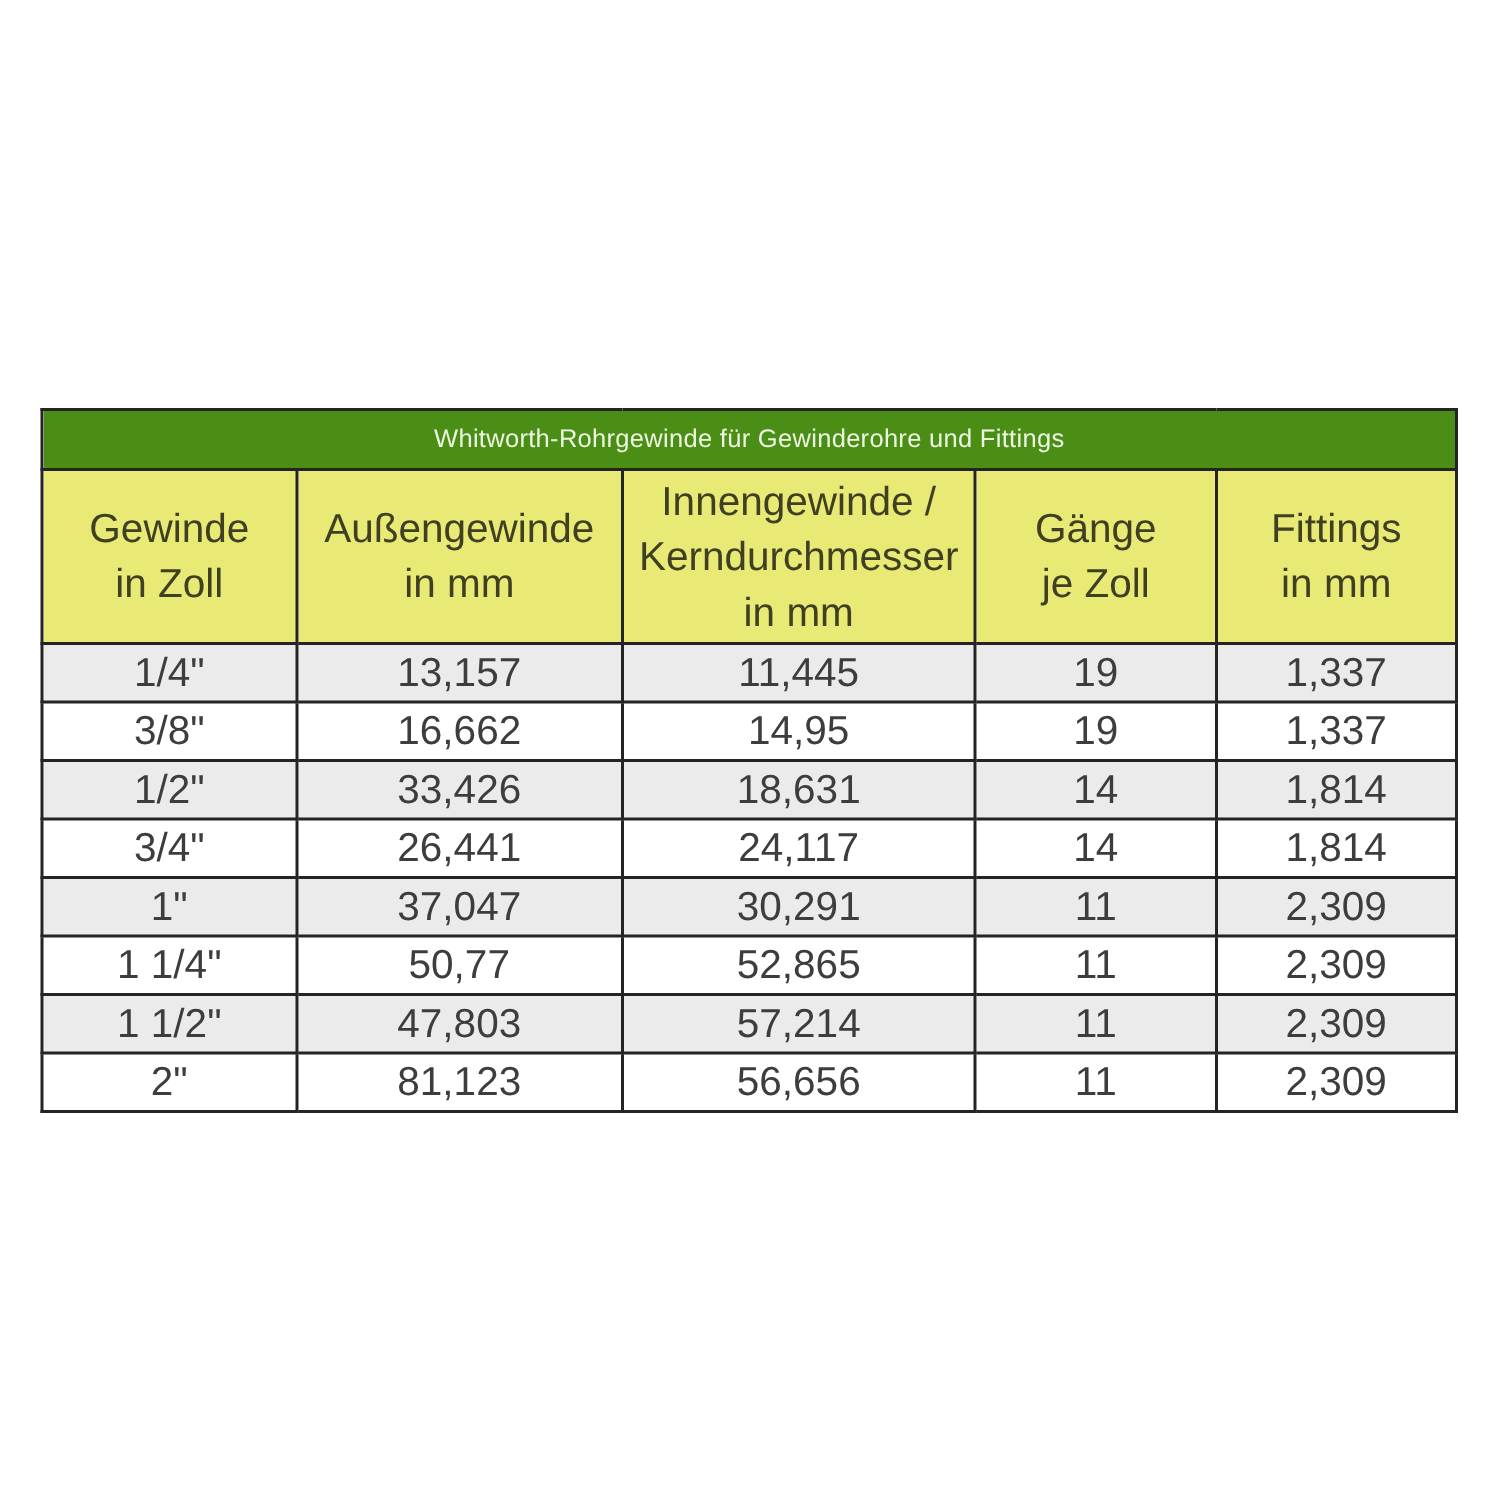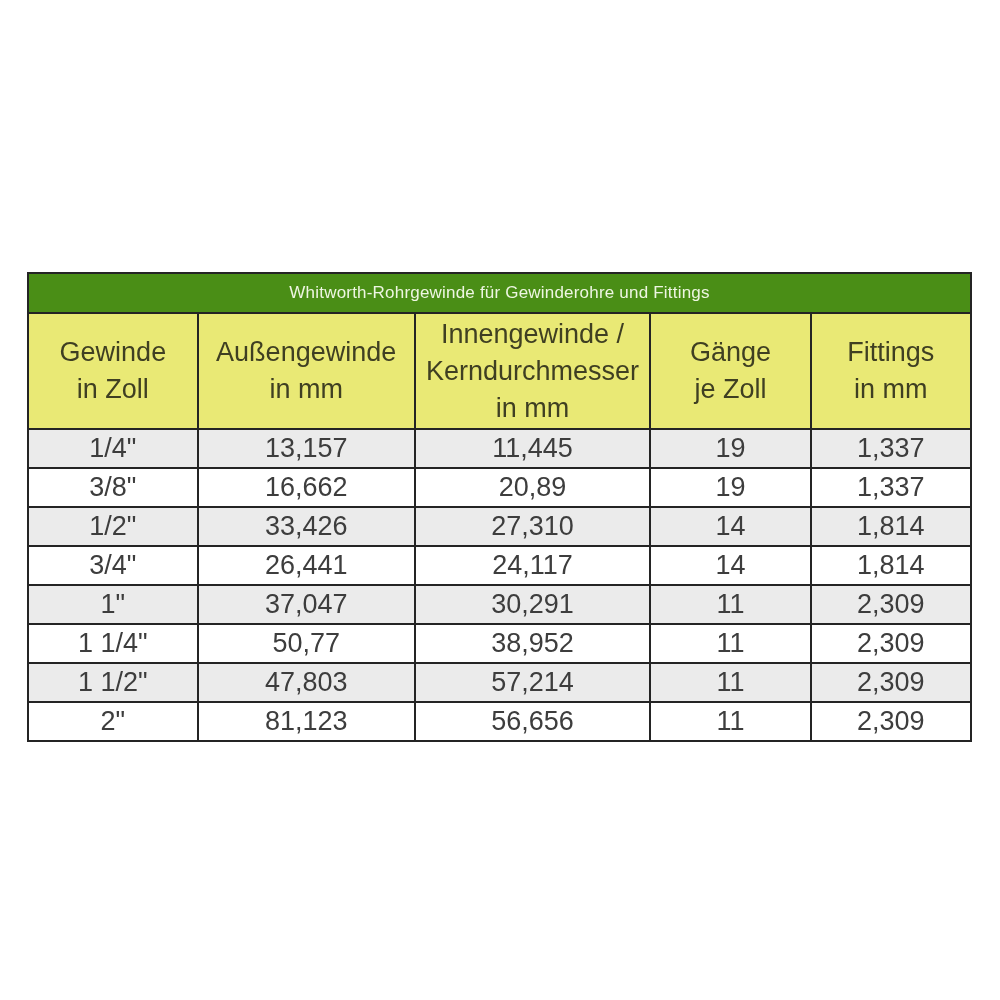--- a/index.html
+++ b/index.html
@@ -100,49 +100,49 @@
       <tr>
         <td>1/4"</td>
         <td>13,157</td>
         <td>11,445</td>
         <td>19</td>
         <td>1,337</td>
       </tr>
       <tr>
         <td>3/8"</td>
         <td>16,662</td>
-        <td>20,89</td>
+        <td>14,95</td>
         <td>19</td>
         <td>1,337</td>
       </tr>
       <tr>
         <td>1/2"</td>
         <td>33,426</td>
-        <td>27,310</td>
+        <td>18,631</td>
         <td>14</td>
         <td>1,814</td>
       </tr>
       <tr>
         <td>3/4"</td>
         <td>26,441</td>
         <td>24,117</td>
         <td>14</td>
         <td>1,814</td>
       </tr>
       <tr>
         <td>1"</td>
         <td>37,047</td>
         <td>30,291</td>
         <td>11</td>
         <td>2,309</td>
       </tr>
       <tr>
         <td>1 1/4"</td>
         <td>50,77</td>
-        <td>38,952</td>
+        <td>52,865</td>
         <td>11</td>
         <td>2,309</td>
       </tr>
       <tr>
         <td>1 1/2"</td>
         <td>47,803</td>
         <td>57,214</td>
         <td>11</td>
         <td>2,309</td>
       </tr>

